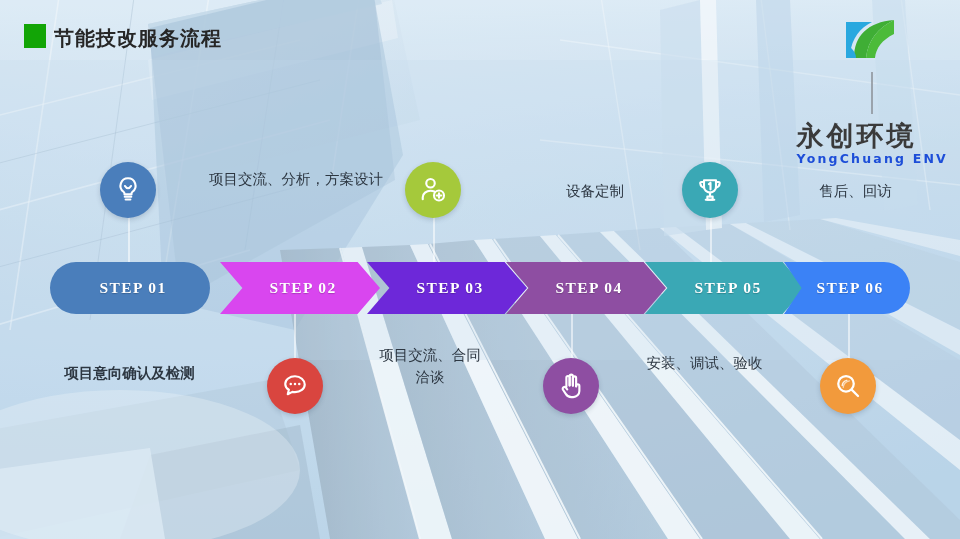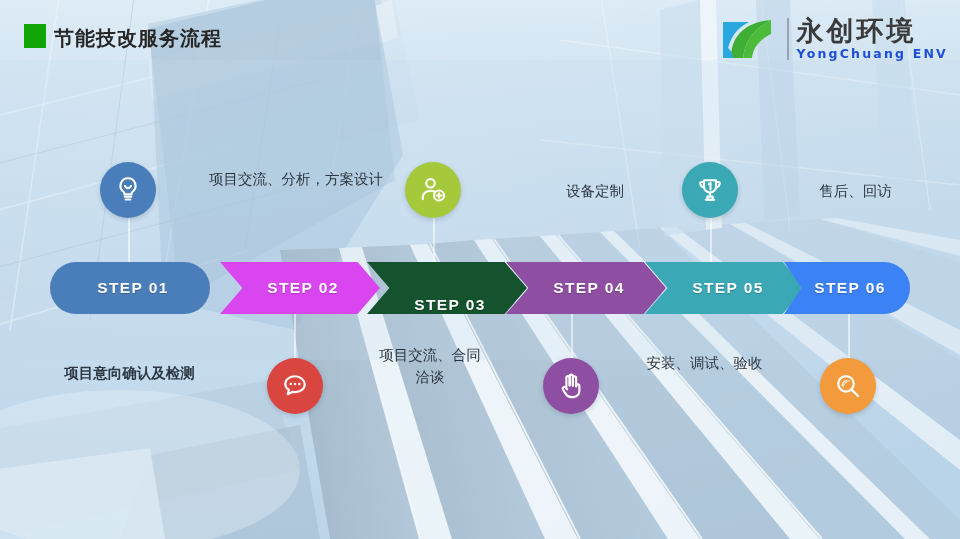--- a/index.html
+++ b/index.html
@@ -39,21 +39,21 @@
   #title-text{
     position:absolute; left:38px; top:25px;
     font-size:20px; font-weight:bold; color:#262626;
     letter-spacing:1px;
     font-family:"DejaVu Sans","Liberation Sans",sans-serif;
   }
 
   
   #logo{
     position:absolute; right:12px; top:14px;
-    display:flex; align-items:center; gap:8px; z-index:30;
+    display:flex; align-items:center; gap:8px; z-index:30;flex-direction:column;
   }
   #logo-mark{ width:60px; height:50px; }
   #logo-divider{
     width:2px; height:42px; background:#8a8f95; opacity:.75;
   }
   #logo-words{ display:flex; flex-direction:column; line-height:1; }
   #logo-cn{
     font-size:27px; font-weight:bold; color:#3a3a3a;
     letter-spacing:3px;
     font-family:"DejaVu Sans","Liberation Sans",sans-serif;
@@ -66,21 +66,21 @@
 
   
   .chevron{
     position:absolute;
     height:52px;
     display:flex; align-items:center; justify-content:center;
     color:#fff;
     font-size:15.5px;
     font-weight:bold;
     letter-spacing:1.4px;
-    font-family:Liberation Sans, sans-serif;
+    font-family:Liberation Serif, serif;
     text-shadow:0 1px 1px rgba(0,0,0,.22);
     z-index:12;
   }
   .chevron span{ position:relative; z-index:2; padding-left:6px; }
   .ch-first{
     border-radius:26px;
   }
   .ch-mid{
     clip-path:polygon(0% 0%, 86% 0%, 100% 50%, 86% 100%, 0% 100%, 14% 50%);
   }
@@ -255,21 +255,21 @@
   <div class="stem" style="left:848px; top:312px; height:48px;"></div>
 
   <div class="chevron ch-first" id="ch1" style="left: 50px; top: 262px; width: 160px; background: rgb(74, 126, 187);">
     <span>STEP 01</span>
   </div>
 
   <div class="chevron ch-mid" id="ch2" style="left: 220px; top: 262px; width: 160px; background: #d946ef;">
     <span>STEP 02</span>
   </div>
 
-  <div class="chevron ch-mid" id="ch3" style="left: 367px; top: 262px; width: 160px; background: #14532d; align-items: flex-end;">
+  <div class="chevron ch-mid" id="ch3" style="left: 367px; top: 262px; width: 160px; background: #6d28d9;">
     <span>STEP 03</span>
   </div>
 
   <div class="chevron ch-mid" id="ch4" style="left: 506px; top: 262px; width: 160px; background: rgb(142, 78, 162);">
     <span>STEP 04</span>
   </div>
 
   <div class="chevron ch-mid" id="ch5" style="left: 645px; top: 262px; width: 160px; background: rgb(58, 168, 181);">
     <span>STEP 05</span>
   </div>

